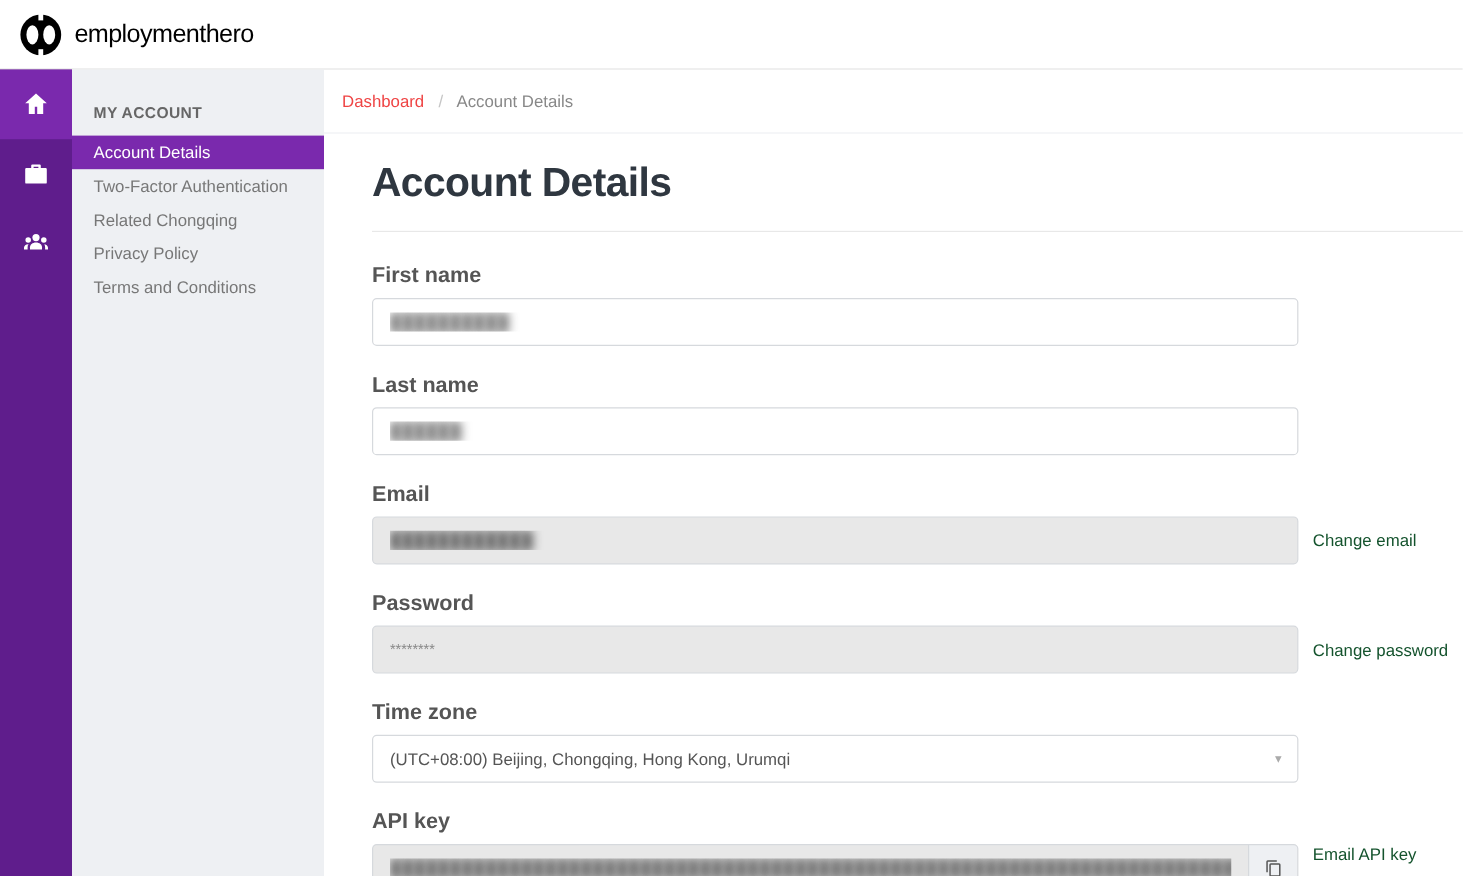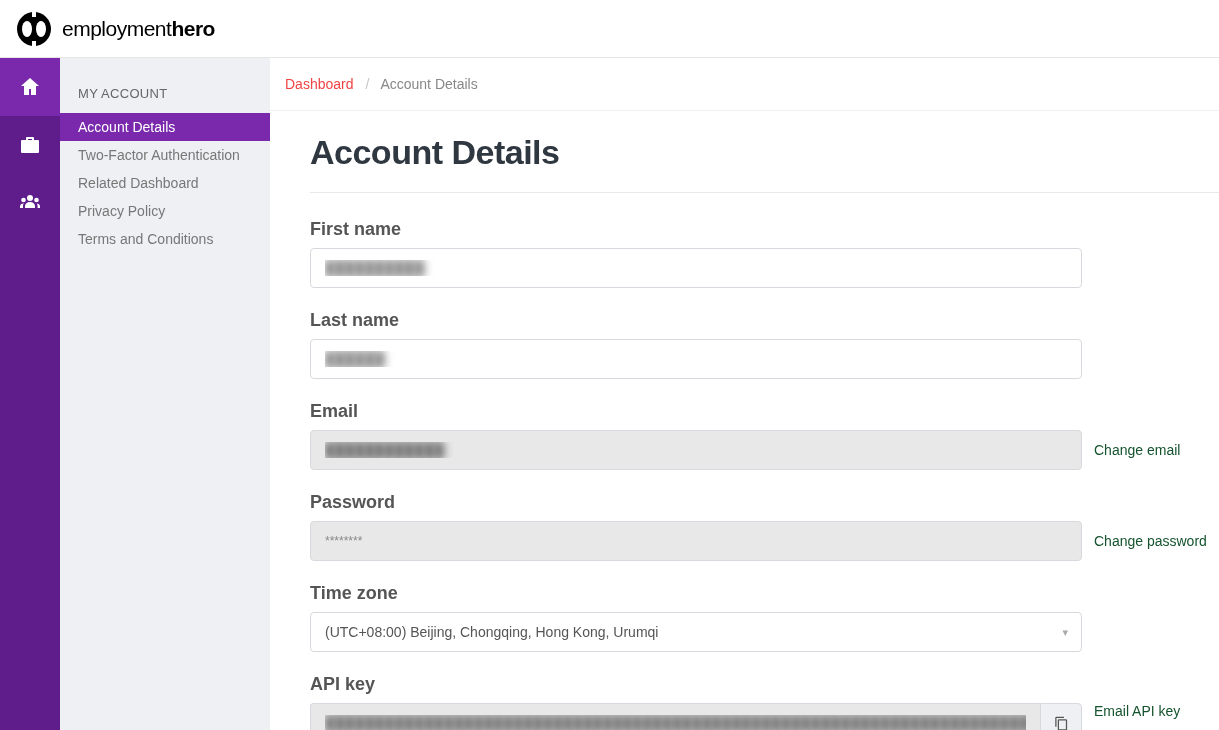--- a/index.html
+++ b/index.html
@@ -27,21 +27,21 @@
   .logo-mark {
     width: 36px; height: 36px;
     position: relative;
   }
   .logo-text {
     font-size: 21px;
     letter-spacing: -0.5px;
     color: #000;
   }
   .logo-text .bold { font-weight: 300; margin-top: 36px; }
-  .logo-text .light { font-weight: 700; }
+  .logo-text .light { font-weight: 400; }
 
   
   .layout {
     display: flex;
     height: calc(730px - 58px);
   }
 
   
   .icon-rail {
     width: 60px;
@@ -81,21 +81,21 @@
     font-size: 14px;
     border-bottom: 1px solid #eef0f3;
   }
   .breadcrumb a { color: #ef4444; text-decoration: none; }
   .breadcrumb .sep { color: #c5c5c5; margin: 0 8px; }
   .breadcrumb .current { color: #888; }
 
   .sidebar-heading {
     padding: 28px 4px 12px 18px;
     font-size: 13px;
-    font-weight: 400;
+    font-weight: 700;
     color: #666;
     letter-spacing: 0.3px;
   }
   .sidebar-nav { list-style: none; }
   .sidebar-nav li {
     padding: 6px 18px;
     font-size: 14px;
     color: #777;
     cursor: pointer;
   }
@@ -279,21 +279,21 @@
       </svg>
     </div>
   </div>
 
   <div class="sidebar">
     <div class="breadcrumb" style="visibility:hidden;height:0;padding:0;border:none;"></div>
     <div class="sidebar-heading">MY ACCOUNT</div>
     <ul class="sidebar-nav">
       <li class="active">Account Details</li>
       <li>Two-Factor Authentication</li>
-      <li>Related Dashboard</li>
+      <li>Related Chongqing</li>
       <li>Privacy Policy</li>
       <li>Terms and Conditions</li>
     </ul>
   </div>
 
   <div class="content">
 
     <div class="breadcrumb">
       <a href="#">Dashboard</a>
       <span class="sep">/</span>

